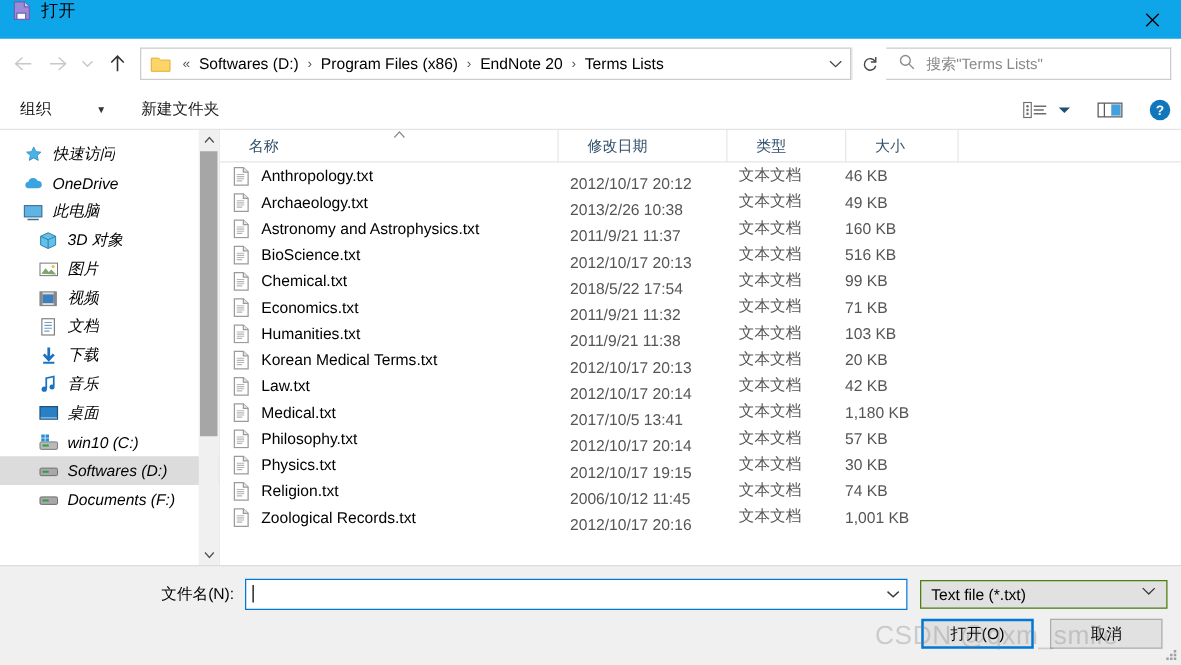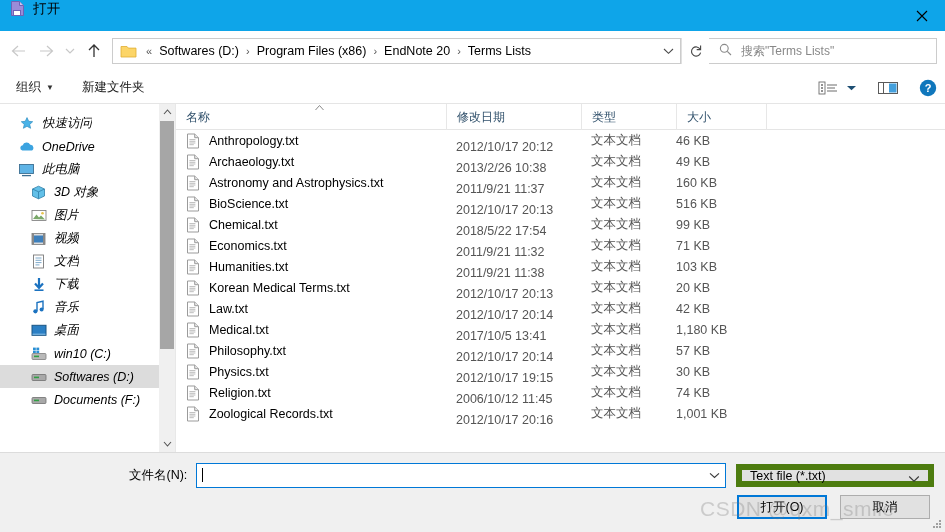--- a/index.html
+++ b/index.html
@@ -83,21 +83,21 @@
 
   
   #cmdbar {
     height: 33px; width: 100%;
     background: #ffffff;
     display: flex; align-items: center;
     position: relative;
     border-bottom: 1px solid #e5e5e5;
     padding-left: 10px;
   }
-  .cmd-item { font-size: 12.5px; color: #1a1a1a; padding: 0 6px; display: flex; align-items: center; }
+  .cmd-item { font-size: 12.5px; color: #1a1a1a; padding: 0 6px; display: flex; align-items: center; gap: 31px; }
   .cmd-item .caret { margin-left: 5px; font-size: 8px; color: #333; }
   #cmdbar-right { position: absolute; right: 8px; top: 0; height: 33px; display: flex; align-items: center; gap: 6px; }
   .viewicon { display: flex; align-items: center; justify-content: center; }
 
   
   #body {
     position: absolute;
     top: 104px; left: 0; right: 0; bottom: 80px;
     display: flex;
     background: #ffffff;
@@ -138,21 +138,21 @@
   
   #filelist { flex: 1 1 auto; position: relative; overflow: hidden; background: #fff; }
   #colhead {
     height: 26px;
     display: flex; align-items: center;
     border-bottom: 1px solid #e5e5e5;
     position: relative;
   }
   .col {
     font-size: 12px; color: #30506b;
-    padding-left: 10px;
+    padding-left: 23px;
     height: 26px; line-height: 26px;
     position: relative;
     flex: 0 0 auto;
     white-space: nowrap;
   }
   .col + .col { border-left: 1px solid #e7e7e7; }
   .col.name { flex: 0 0 270px; }
   .col.date { flex: 0 0 135px; }
   .col.type { flex: 0 0 95px; }
   .col.size { flex: 0 0 90px; }
@@ -187,21 +187,21 @@
     display: flex; align-items: center;
   }
   #fn-caret { width: 1px; height: 14px; background: #000; margin-left: 5px; }
   #fn-arrow {
     position: absolute; right: 0; top: 0; width: 22px; height: 23px;
     display: flex; align-items: center; justify-content: center;
     color: #333; font-size: 10px;
   }
   #filter-select {
     position: absolute; left: 736px; top: 11px; width: 198px; height: 23px;
-    background: #e1e1e1; border: 6px solid #4d7c0f;
+    background: #e1e1e1; border: 1px solid #4d7c0f;
     display: flex; align-items: center; padding-left: 8px;
     font-size: 12.5px; color: #000;
   }
   #filter-caret { position: absolute; right: 8px; top: 4px; font-size: 10px; color: #333; }
   .dlg-btn {
     position: absolute; top: 495px; height: 24px; width: 90px;
     display: flex; align-items: center; justify-content: center;
     font-size: 12.5px; color: #000;
     background: #e1e1e1; border: 1px solid #adadad;
   }

